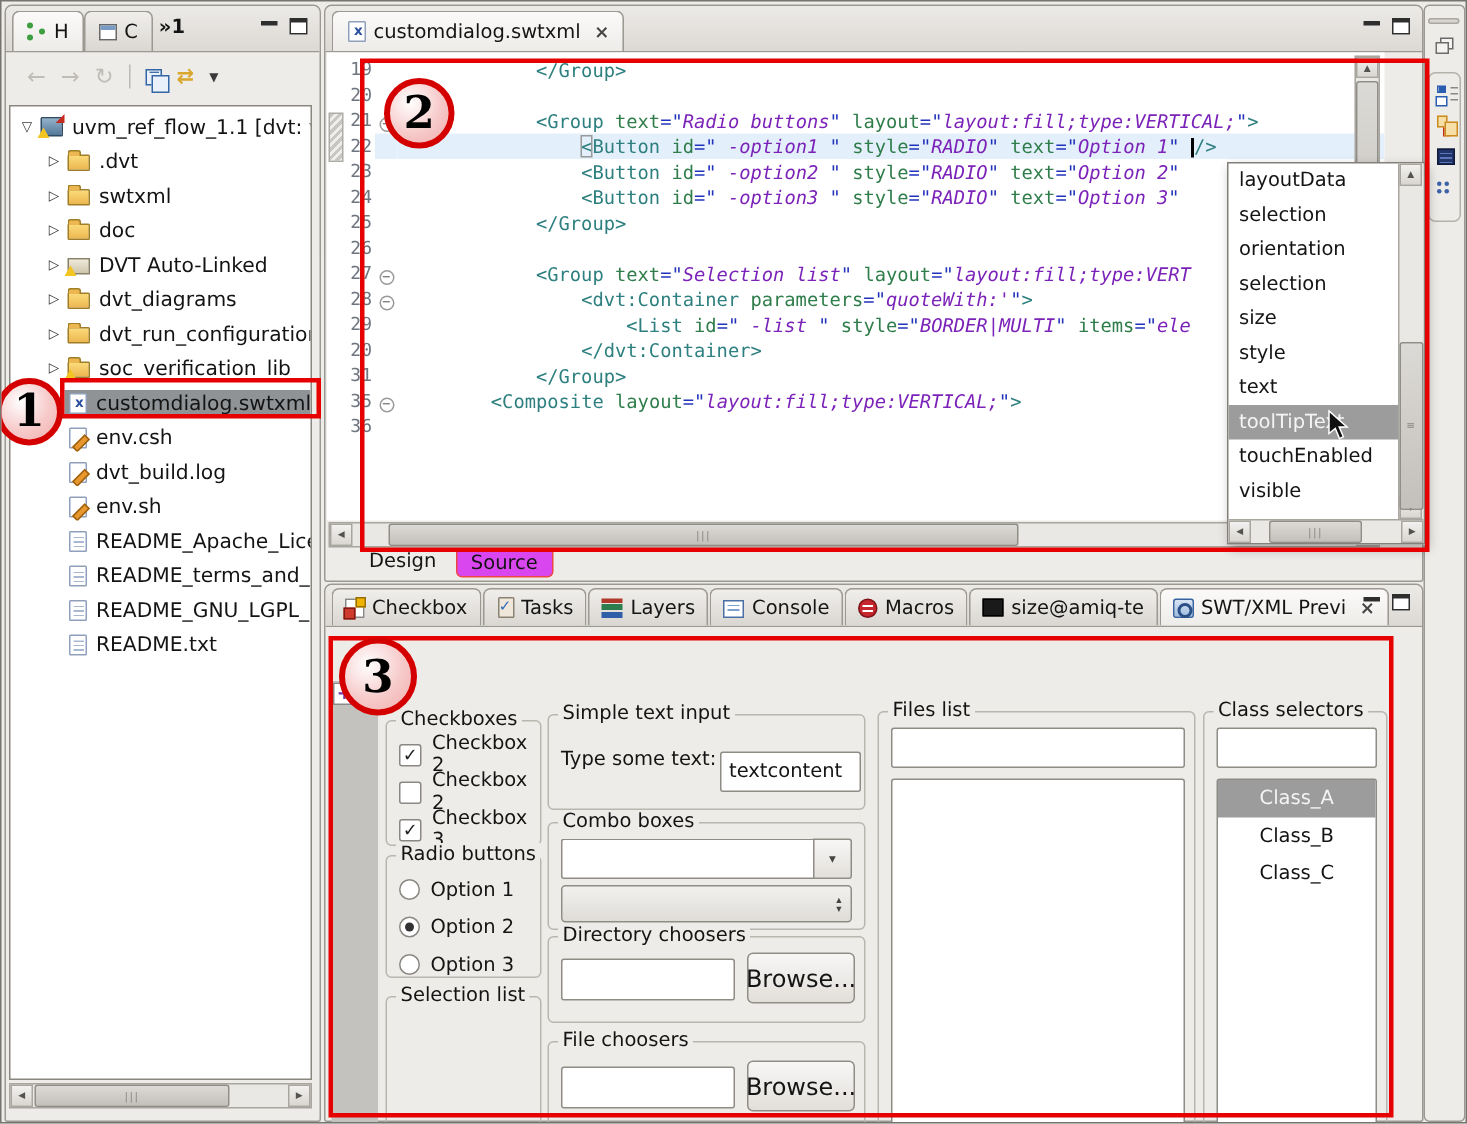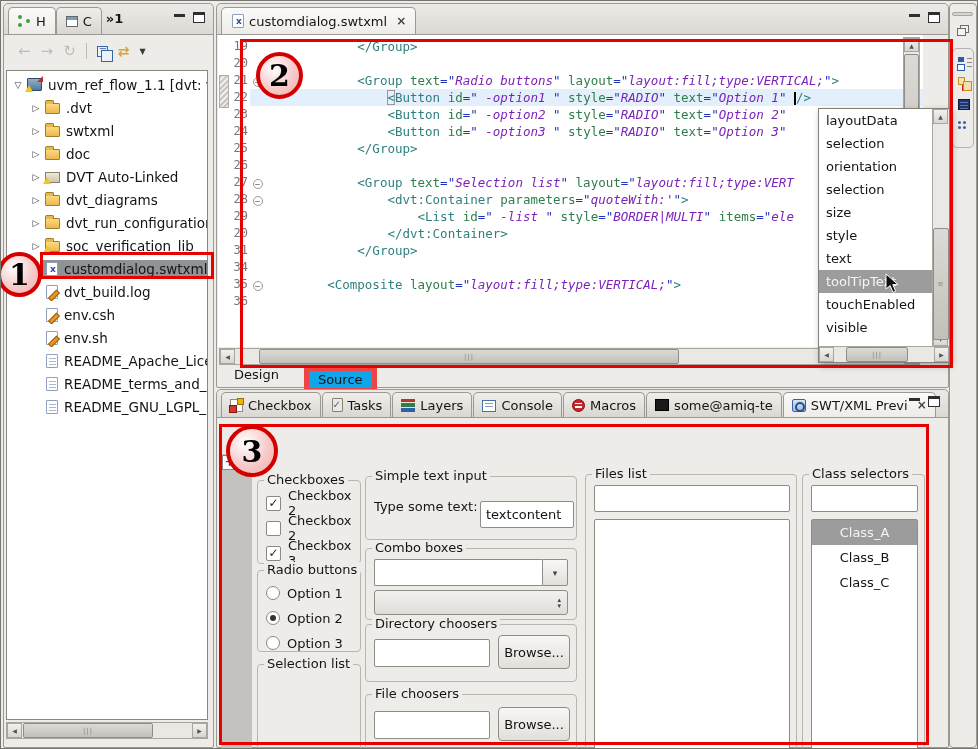--- a/index.html
+++ b/index.html
@@ -82,23 +82,23 @@
   .foldc{width:15px;flex:none;text-align:center}
   .foldi{display:inline-block;width:10px;height:10px;border:1px solid #9A9A9A;border-radius:50%;background:#FFF;color:#666;font:9px/9px "DejaVu Sans Mono",monospace;text-align:center}
   .ct{flex:1;padding-left:2px}
   .line.cur .ct,.line.cur .foldc{background:#E3F0FB}
   .tok-pl{color:#000}.tok-tg{color:#2E7F7F}.tok-an{color:#2F7D4A}.tok-eq{color:#2233BB}
   .tok-av{color:#7B22B8;font-style:italic}
   .tok-bm{outline:1px solid #999;outline-offset:-1px}
   .caret{display:inline-block;width:0;border-left:2px solid #000;height:13px;vertical-align:text-bottom}
   #ed-vscroll{left:686px;top:33px;width:17px;height:310px}
   #ed-hscroll{left:2px;top:344px;width:701px;height:17px}
-  #ds-row{position:absolute;left:8px;top:362px;height:22px;display:flex;gap:16px;align-items:flex-start}
+  #ds-row{position:absolute;left:20px;top:362px;height:22px;display:flex;gap:4px;align-items:flex-start}
   .dstab{padding:1px 9px;font-size:13px}
-  .dstab.active{border:5px solid #ef4444;background:#0ea5e9;border-radius:2px 2px 4px 4px}
+  .dstab.active{border:1px solid #ef4444;background:#d946ef;border-radius:2px 2px 4px 4px}
 
   
   #rightbar{left:948px;top:2px;width:28px;height:745px;background:#EDECE9;border:1px solid #9C9992;border-radius:4px}
   #rb-handle{position:absolute;left:2px;top:8px;width:21px;height:4px;background:#D8D5D0;border:1px solid #A9A6A0;border-radius:2px}
   .rb-restore{position:absolute;left:7px;top:24px;width:9px;height:8px;border:1px solid #6B6B6B;background:#F4F3F1;box-shadow:3px -3px 0 -1px #F4F3F1,3px -3px 0 0 #6B6B6B}
   #rb-group{position:absolute;left:2px;top:44px;width:22px;height:100px;border:1px solid #B5B2AC;border-radius:5px}
   .fbi{position:absolute;left:5px}
   .fb-outline{top:8px;width:6px;height:5px;border:1px solid #2A5DB0;box-shadow:0 7px 0 -1px #2A5DB0 inset,0 8px 0 0 #fff,0 8px 0 1px #2A5DB0;background:#DDE8F7}
   .fb-outline::after{content:"";position:absolute;left:8px;top:0;width:5px;height:1px;background:#888;box-shadow:0 4px 0 #888,0 8px 0 #888}
   .fb-compare{top:28px;width:7px;height:8px;border:1px solid #C98A1F;background:#F7DFA8}
@@ -120,21 +120,21 @@
   .glabel{position:absolute;top:-9px;left:6px;background:#EDECE9;padding:0 3px;font-size:13px;white-space:nowrap}
   .cbrow,.radrow{display:flex;align-items:center;gap:7px;height:16px;margin:9px 0 0 8px}
   .cbrow:first-of-type,.radrow:first-of-type{margin-top:14px}
   .cbox{width:15px;height:15px;border:1px solid #8B8883;background:#FFF;flex:none;font-size:12px;line-height:13px;text-align:center;color:#222;border-radius:2px}
   .rad{width:14px;height:14px;border:1px solid #8B8883;border-radius:50%;background:#FFF;flex:none;position:relative}
   .rad.on::after{content:"";position:absolute;inset:3px;background:#333;border-radius:50%}
   .entry{position:absolute;background:#FFF;border:1px solid #8F8C86;border-radius:2px}
   .selitem{height:23px;line-height:23px;padding-left:4px;font-size:13px}
   .clsitem{height:25px;line-height:25px;text-align:center;font-size:13px}
   .clsitem.sel{background:#9C9C9C;color:#F4F4F4}
-  .btn{position:absolute;background:linear-gradient(#F8F7F6,#E2DFDA);border:1px solid #908D87;border-radius:4px;display:flex;align-items:center;justify-content:center;font-size:13px}
+  .btn{position:absolute;background:linear-gradient(#F8F7F6,#E2DFDA);border:1px solid #908D87;border-radius:4px;display:flex;align-items:center;justify-content:center;font-size:16px}
   .combo{position:absolute;display:flex}
   .combo .cfield{flex:1;background:#FFF;border:1px solid #8F8C86;border-right:none;border-radius:2px 0 0 2px}
   .combo .cbtn{width:26px;background:linear-gradient(#F8F7F6,#E2DFDA);border:1px solid #908D87;border-radius:0 2px 2px 0;display:flex;align-items:center;justify-content:center;color:#444;font-size:9px}
   .combo2{position:absolute;background:linear-gradient(#F2F1EF,#DFDCD7);border:1px solid #908D87;border-radius:3px;display:flex;align-items:center;justify-content:flex-end;padding-right:6px}
   .spin{display:grid;color:#444;font-size:7px;line-height:6px;text-align:center}
 
   
   #popup{position:absolute;left:817px;top:107px;width:132px;height:255px;background:#FFF;border:1px solid #83807A;box-shadow:2px 3px 7px rgba(0,0,0,.3);display:grid;grid-template-columns:1fr 17px;grid-template-rows:1fr 16px;z-index:45}
   #pitems{overflow:hidden;grid-column:1;grid-row:1}
   .pit{height:23px;line-height:23px;padding-left:7px;font-size:13px;white-space:nowrap}
@@ -236,28 +236,28 @@
         <span class="arrow"></span>
         <span class="rowbody">
           <span class="ic ic-xml"></span>
           <span class="tlabel">customdialog.swtxml</span>
         </span>
       </div>
       <div class="trow" style="padding-left: 22px;">
         <span class="arrow"></span>
         <span class="rowbody">
           <span class="ic ic-log"></span>
+          <span class="tlabel">env.csh</span>
+        </span>
+      </div>
+      <div class="trow" style="padding-left: 22px;">
+        <span class="arrow"></span>
+        <span class="rowbody">
+          <span class="ic ic-log"></span>
           <span class="tlabel">dvt_build.log</span>
-        </span>
-      </div>
-      <div class="trow" style="padding-left: 22px;">
-        <span class="arrow"></span>
-        <span class="rowbody">
-          <span class="ic ic-log"></span>
-          <span class="tlabel">env.csh</span>
         </span>
       </div>
       <div class="trow" style="padding-left: 22px;">
         <span class="arrow"></span>
         <span class="rowbody">
           <span class="ic ic-log"></span>
           <span class="tlabel">env.sh</span>
         </span>
       </div>
       <div class="trow" style="padding-left: 22px;">
@@ -272,20 +272,27 @@
         <span class="rowbody">
           <span class="ic ic-page"></span>
           <span class="tlabel">README_terms_and_</span>
         </span>
       </div>
       <div class="trow" style="padding-left: 22px;">
         <span class="arrow"></span>
         <span class="rowbody">
           <span class="ic ic-page"></span>
           <span class="tlabel">README_GNU_LGPL_</span>
+        </span>
+      </div>
+      <div class="trow" style="padding-left: 22px;">
+        <span class="arrow"></span>
+        <span class="rowbody">
+          <span class="ic ic-page"></span>
+          <span class="tlabel">README.txt</span>
         </span>
       </div>
     </div>
   <div class="sb sb-h" style="left:2px;top:718px;width:202px;height:17px">
     <span class="sb-btn">◀</span>
     <span class="sb-track">
         <span class="sb-thumb" style="left:1px;top:0;bottom:0;width:130px">|||</span>
       </span>
     <span class="sb-btn">▶</span>
   </div>
@@ -312,21 +319,20 @@
         <div class="line cur"><span class="ln">22</span><span class="foldc"></span><span class="ct"><span class="tok-pl">                </span><span class="tok-tg tok-bm">&lt;</span><span class="tok-tg">Button</span><span class="tok-pl"> </span><span class="tok-an">id</span><span class="tok-eq">="</span><span class="tok-av"> -option1 </span><span class="tok-eq">"</span><span class="tok-pl"> </span><span class="tok-an">style</span><span class="tok-eq">="</span><span class="tok-av">RADIO</span><span class="tok-eq">"</span><span class="tok-pl"> </span><span class="tok-an">text</span><span class="tok-eq">="</span><span class="tok-av">Option 1</span><span class="tok-eq">"</span><span class="tok-pl"> </span><span class="caret"></span><span class="tok-tg">/&gt;</span></span></div>
         <div class="line"><span class="ln">23</span><span class="foldc"></span><span class="ct"><span class="tok-pl">                </span><span class="tok-tg">&lt;Button</span><span class="tok-pl"> </span><span class="tok-an">id</span><span class="tok-eq">="</span><span class="tok-av"> -option2 </span><span class="tok-eq">"</span><span class="tok-pl"> </span><span class="tok-an">style</span><span class="tok-eq">="</span><span class="tok-av">RADIO</span><span class="tok-eq">"</span><span class="tok-pl"> </span><span class="tok-an">text</span><span class="tok-eq">="</span><span class="tok-av">Option 2</span><span class="tok-eq">"</span></span></div>
         <div class="line"><span class="ln">24</span><span class="foldc"></span><span class="ct"><span class="tok-pl">                </span><span class="tok-tg">&lt;Button</span><span class="tok-pl"> </span><span class="tok-an">id</span><span class="tok-eq">="</span><span class="tok-av"> -option3 </span><span class="tok-eq">"</span><span class="tok-pl"> </span><span class="tok-an">style</span><span class="tok-eq">="</span><span class="tok-av">RADIO</span><span class="tok-eq">"</span><span class="tok-pl"> </span><span class="tok-an">text</span><span class="tok-eq">="</span><span class="tok-av">Option 3</span><span class="tok-eq">"</span></span></div>
         <div class="line"><span class="ln">25</span><span class="foldc"></span><span class="ct"><span class="tok-pl">            </span><span class="tok-tg">&lt;/Group&gt;</span></span></div>
         <div class="line"><span class="ln">26</span><span class="foldc"></span><span class="ct"></span></div>
         <div class="line"><span class="ln">27</span><span class="foldc"><span class="foldi">−</span></span><span class="ct"><span class="tok-pl">            </span><span class="tok-tg">&lt;Group</span><span class="tok-pl"> </span><span class="tok-an">text</span><span class="tok-eq">="</span><span class="tok-av">Selection list</span><span class="tok-eq">"</span><span class="tok-pl"> </span><span class="tok-an">layout</span><span class="tok-eq">="</span><span class="tok-av">layout:fill;type:VERT</span></span></div>
         <div class="line"><span class="ln">28</span><span class="foldc"><span class="foldi">−</span></span><span class="ct"><span class="tok-pl">                </span><span class="tok-tg">&lt;dvt:Container</span><span class="tok-pl"> </span><span class="tok-an">parameters</span><span class="tok-eq">="</span><span class="tok-av">quoteWith:'</span><span class="tok-eq">"</span><span class="tok-tg">&gt;</span></span></div>
         <div class="line"><span class="ln">29</span><span class="foldc"></span><span class="ct"><span class="tok-pl">                    </span><span class="tok-tg">&lt;List</span><span class="tok-pl"> </span><span class="tok-an">id</span><span class="tok-eq">="</span><span class="tok-av"> -list </span><span class="tok-eq">"</span><span class="tok-pl"> </span><span class="tok-an">style</span><span class="tok-eq">="</span><span class="tok-av">BORDER|MULTI</span><span class="tok-eq">"</span><span class="tok-pl"> </span><span class="tok-an">items</span><span class="tok-eq">="</span><span class="tok-av">ele</span></span></div>
         <div class="line"><span class="ln">20</span><span class="foldc"></span><span class="ct"><span class="tok-pl">                </span><span class="tok-tg">&lt;/dvt:Container&gt;</span></span></div>
         <div class="line"><span class="ln">31</span><span class="foldc"></span><span class="ct"><span class="tok-pl">            </span><span class="tok-tg">&lt;/Group&gt;</span></span></div>
-        <div class="line"><span class="ln">34</span><span class="foldc"></span><span class="ct"></span></div>
         <div class="line"><span class="ln">35</span><span class="foldc"><span class="foldi">−</span></span><span class="ct"><span class="tok-pl">        </span><span class="tok-tg">&lt;Composite</span><span class="tok-pl"> </span><span class="tok-an">layout</span><span class="tok-eq">="</span><span class="tok-av">layout:fill;type:VERTICAL;</span><span class="tok-eq">"</span><span class="tok-tg">&gt;</span></span></div>
         <div class="line"><span class="ln">36</span><span class="foldc"></span><span class="ct"></span></div>
       </div>
   </div>
   <div class="sb sb-v" id="ed-vscroll">
     <span class="sb-btn">▲</span>
     <span class="sb-track">
         <span class="sb-thumb" style="top:2px;left:0;right:0;height:140px">≡</span>
       </span>
     <span class="sb-btn">▼</span>
@@ -372,21 +378,21 @@
       <div class="btab">
         <span class="ic ic-console"></span>
         <span>Console</span>
       </div>
       <div class="btab">
         <span class="ic ic-macros"></span>
         <span>Macros</span>
       </div>
       <div class="btab">
         <span class="ic ic-terminal"></span>
-        <span>some@amiq-te</span>
+        <span>size@amiq-te</span>
       </div>
       <div class="btab active">
         <span class="ic ic-preview"></span>
         <span>SWT/XML Previ</span>
         <span class="tclose">×</span>
       </div>
       <span class="winbtns" style="top:6px">
       <span class="wm-min"></span>
       <span class="wm-max"></span>
     </span>

